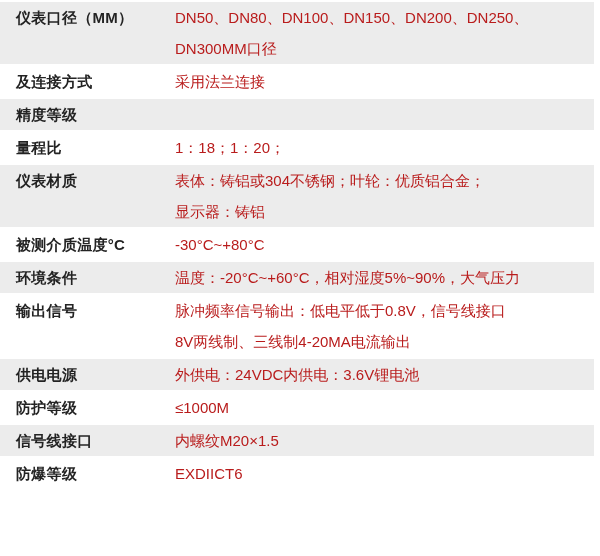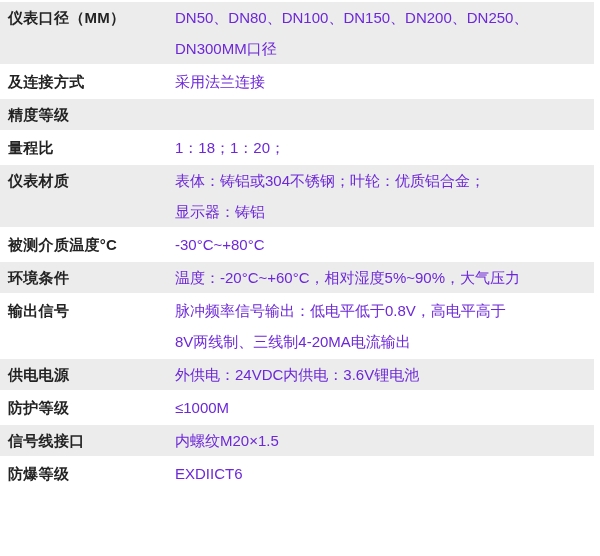--- a/index.html
+++ b/index.html
@@ -21,33 +21,33 @@
     border-bottom: 2px solid #ffffff;
     background: #ffffff;
   }
   .row.shaded {
     background: #ececec;
   }
   .label-cell {
     width: 175px;
     min-width: 175px;
     box-sizing: border-box;
-    padding-left: 8px;
+    padding-left: 16px;
     font-size: 15px;
     font-weight: 700;
     color: #232323;
     line-height: 31px;
     letter-spacing: 0.3px;
     white-space: nowrap;
   }
   .value-cell {
     flex: 1;
     font-size: 15px;
     font-weight: 400;
-    color: #6d28d9;
+    color: #b91c1c;
     line-height: 31px;
     white-space: nowrap;
     overflow: hidden;
   }
   .value-line {
     height: 31px;
     line-height: 31px;
   }
 </style>
 </head>
@@ -99,21 +99,21 @@
   <div class="row shaded">
     <div class="label-cell">环境条件</div>
     <div class="value-cell">
       <div class="value-line">温度：-20°C~+60°C，相对湿度5%~90%，大气压力</div>
     </div>
   </div>
 
   <div class="row">
     <div class="label-cell">输出信号</div>
     <div class="value-cell">
-      <div class="value-line">脉冲频率信号输出：低电平低于0.8V，高电平高于</div>
+      <div class="value-line">脉冲频率信号输出：低电平低于0.8V，信号线接口</div>
       <div class="value-line">8V两线制、三线制4-20MA电流输出</div>
     </div>
   </div>
 
   <div class="row shaded">
     <div class="label-cell">供电电源</div>
     <div class="value-cell">
       <div class="value-line">外供电：24VDC内供电：3.6V锂电池</div>
     </div>
   </div>

